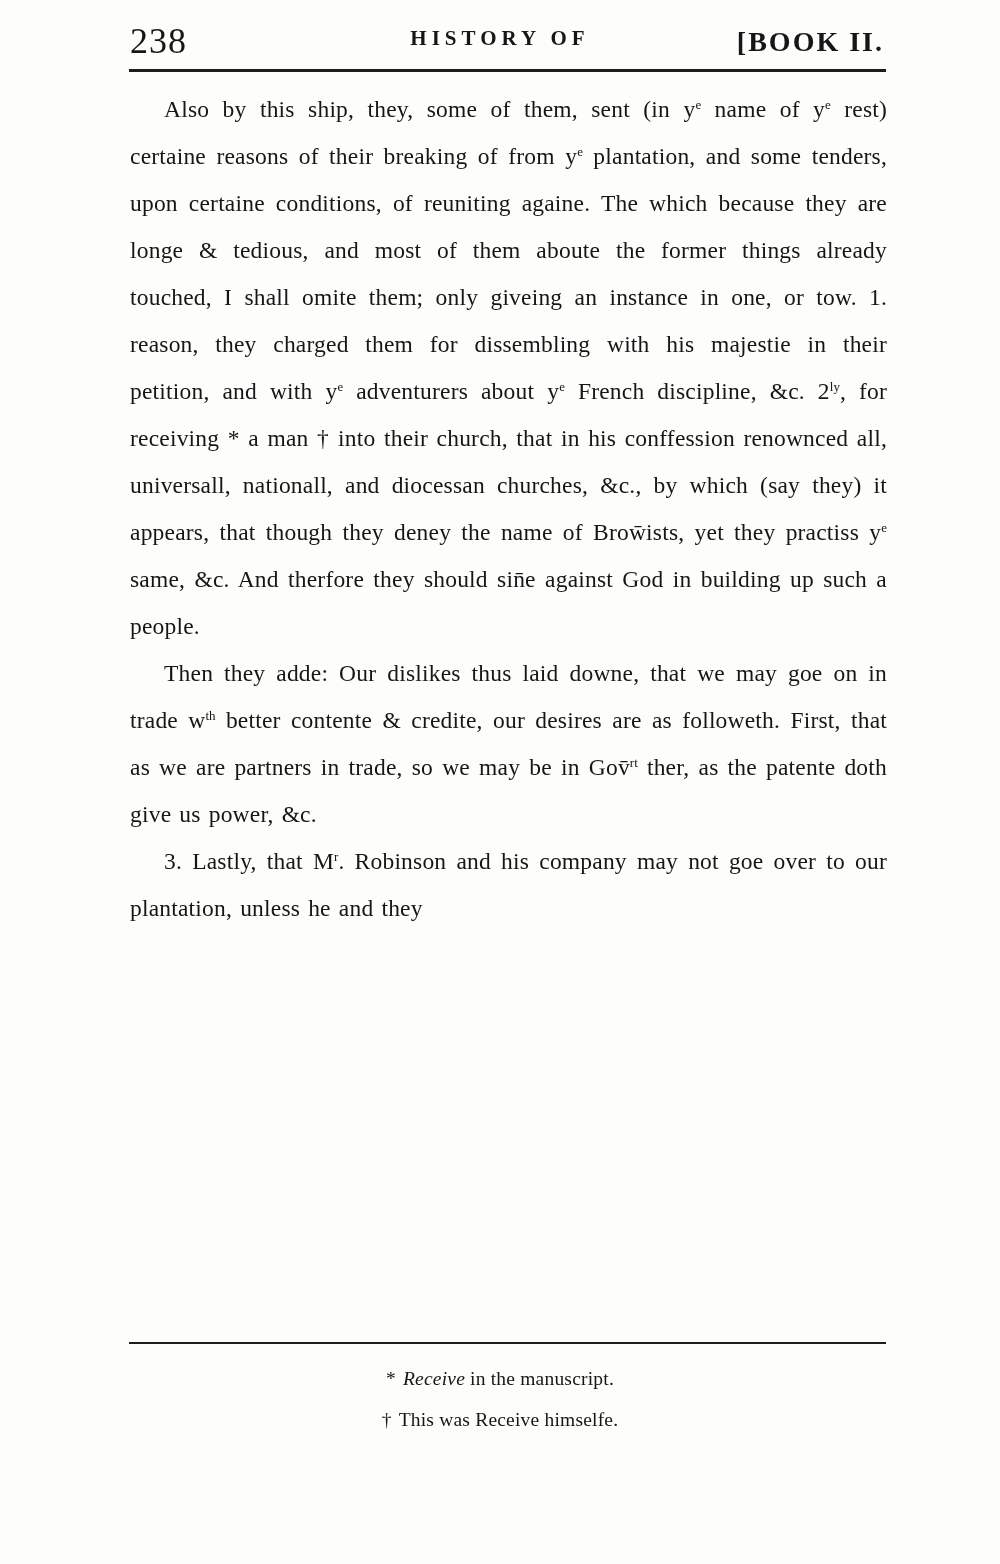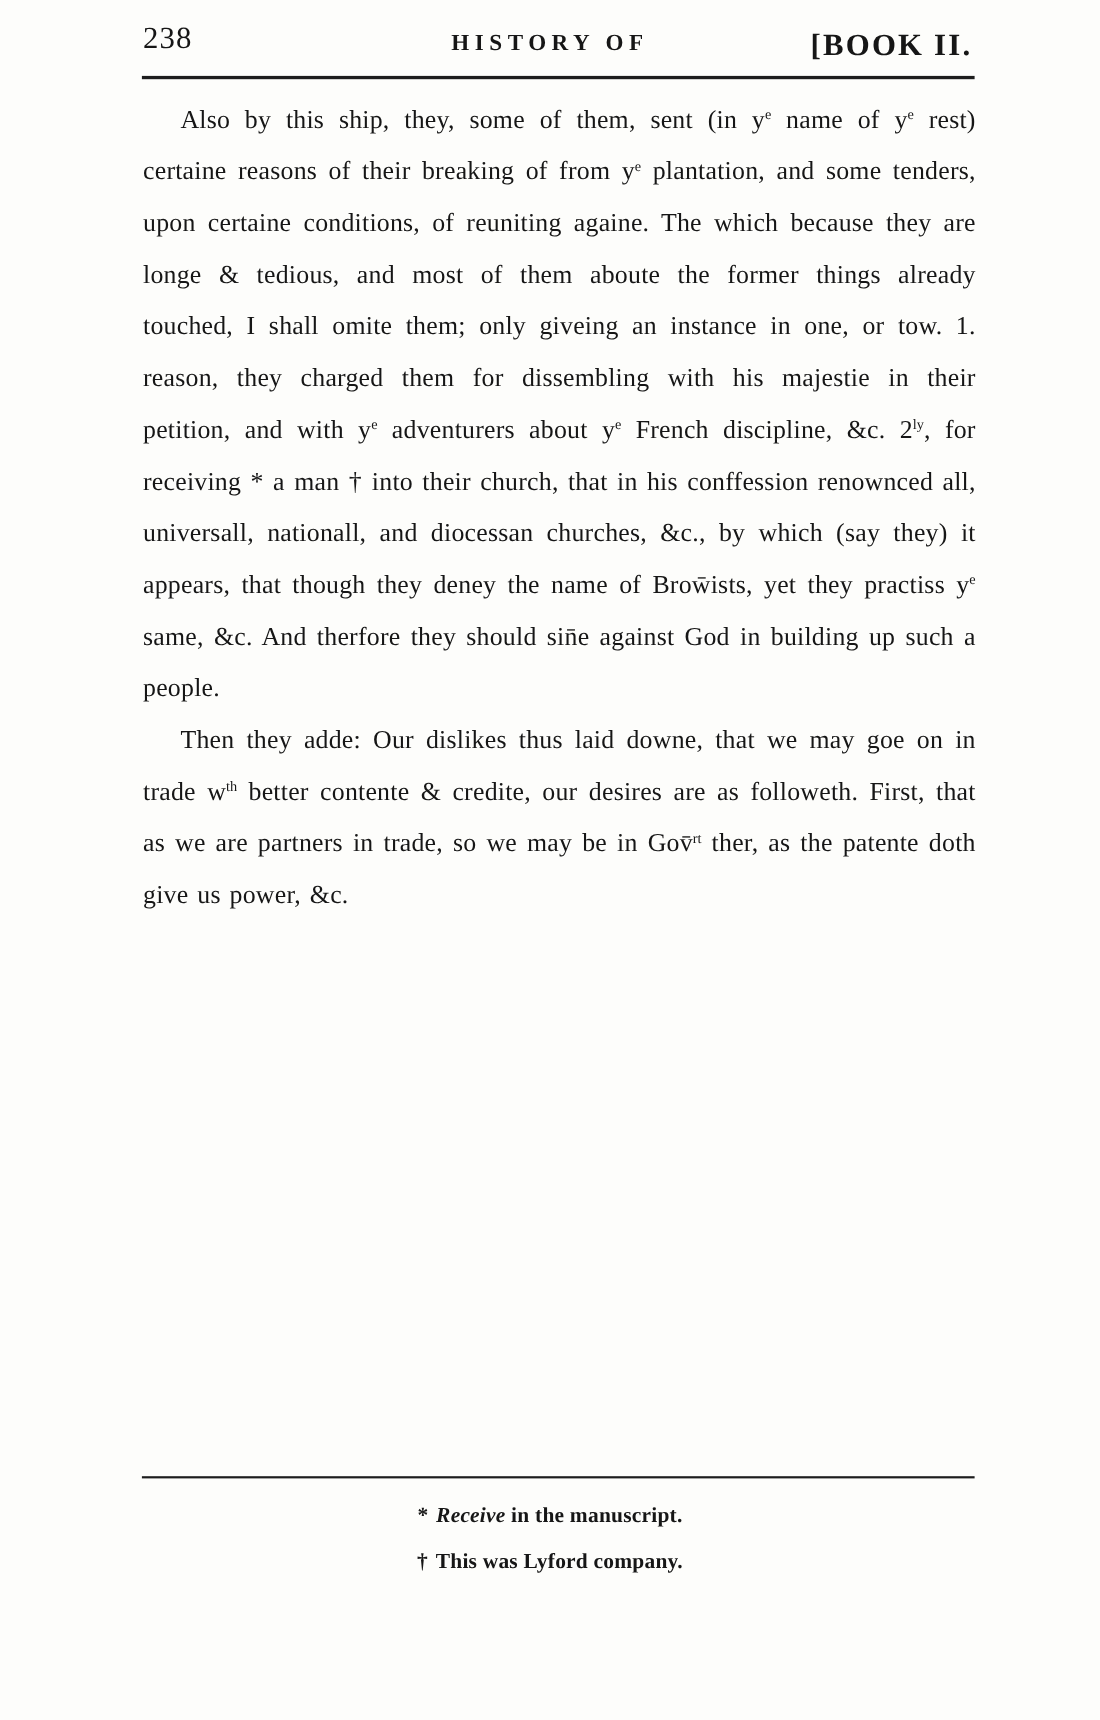--- a/index.html
+++ b/index.html
@@ -16,21 +16,21 @@
     color: #161616;
     font-family: "Liberation Serif", "DejaVu Serif", serif;
     overflow: hidden;
   }
 
   
   .page-number {
     position: absolute;
     top: 20px;
     left: 130px;
-    font-size: 28px;
+    font-size: 36px;
     letter-spacing: 1px;
   }
   .running-title {
     position: absolute;
     top: 26px;
     left: 0;
     width: 100%;
     text-align: center;
     font-size: 21px;
     font-weight: bold;
@@ -82,43 +82,43 @@
   
   .footnotes {
     position: absolute;
     top: 1358px;
     left: 0;
     width: 100%;
     text-align: center;
     font-size: 19.5px;
     line-height: 41px;
     letter-spacing: 0.2px;
-    font-weight: bold;
   }
   .fn-marker { margin-right: 7px; }
   .fn-word { font-style: italic; }
 </style>
 </head>
 <body>
 
 <div class="page">
 
   <span class="page-number">238</span>
 
   <span class="running-title">HISTORY OF</span>
 
   <span class="book-label">[BOOK II.</span>
 
   <div class="rule rule-top"></div>
 
   <main class="text-block">
       <p>Also by this ship, they, some of them, sent (in y<sup>e</sup> name of y<sup>e</sup> rest) certaine reasons of their breaking of from y<sup>e</sup> plantation, and some tenders, upon certaine conditions, of reuniting againe. The which because they are longe &amp; tedious, and most of them aboute the former things already touched, I shall omite them; only giveing an instance in one, or tow. 1. reason, they charged them for dissembling with his majestie in their petition, and with y<sup>e</sup> adventurers about y<sup>e</sup> French discipline, &amp;c. 2<sup>ly</sup>, for receiving * a man † into their church, that in his conffession renownced all, universall, nationall, and diocessan churches, &amp;c., by which (say they) it appears, that though they deney the name of Brow̄ists, yet they practiss y<sup>e</sup> same, &amp;c. And therfore they should sin̄e against God in building up such a people.</p>
       <p>Then they adde: Our dislikes thus laid downe, that we may goe on in trade w<sup>th</sup> better contente &amp; credite, our desires are as followeth. First, that as we are partners in trade, so we may be in Gov̄<sup>rt</sup> ther, as the patente doth give us power, &amp;c.</p>
+      <p>3. Lastly, that M<sup>r</sup>. Robinson and his company may not goe over to our plantation, unless he and they</p>
     </main>
 
   <div class="rule rule-bottom"></div>
 
   <div class="footnotes">
     <div class="footnote"><span class="fn-marker">*</span><em class="fn-word">Receive</em><span> in the manuscript.</span></div>
-    <div class="footnote"><span class="fn-marker">†</span><em class="fn-word"></em><span>This was Lyford company.</span></div>
+    <div class="footnote"><span class="fn-marker">†</span><em class="fn-word"></em><span>This was Receive himselfe.</span></div>
   </div>
 
 </div>
 
 </body></html>

